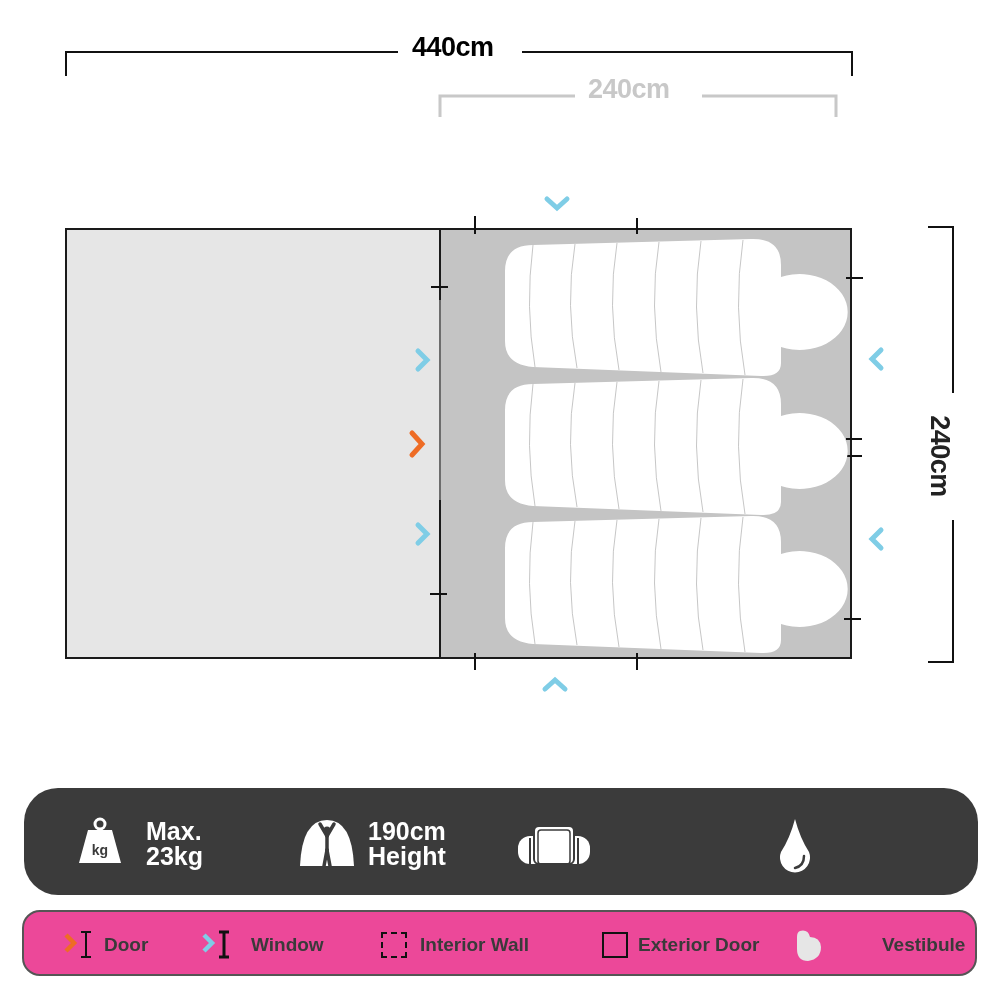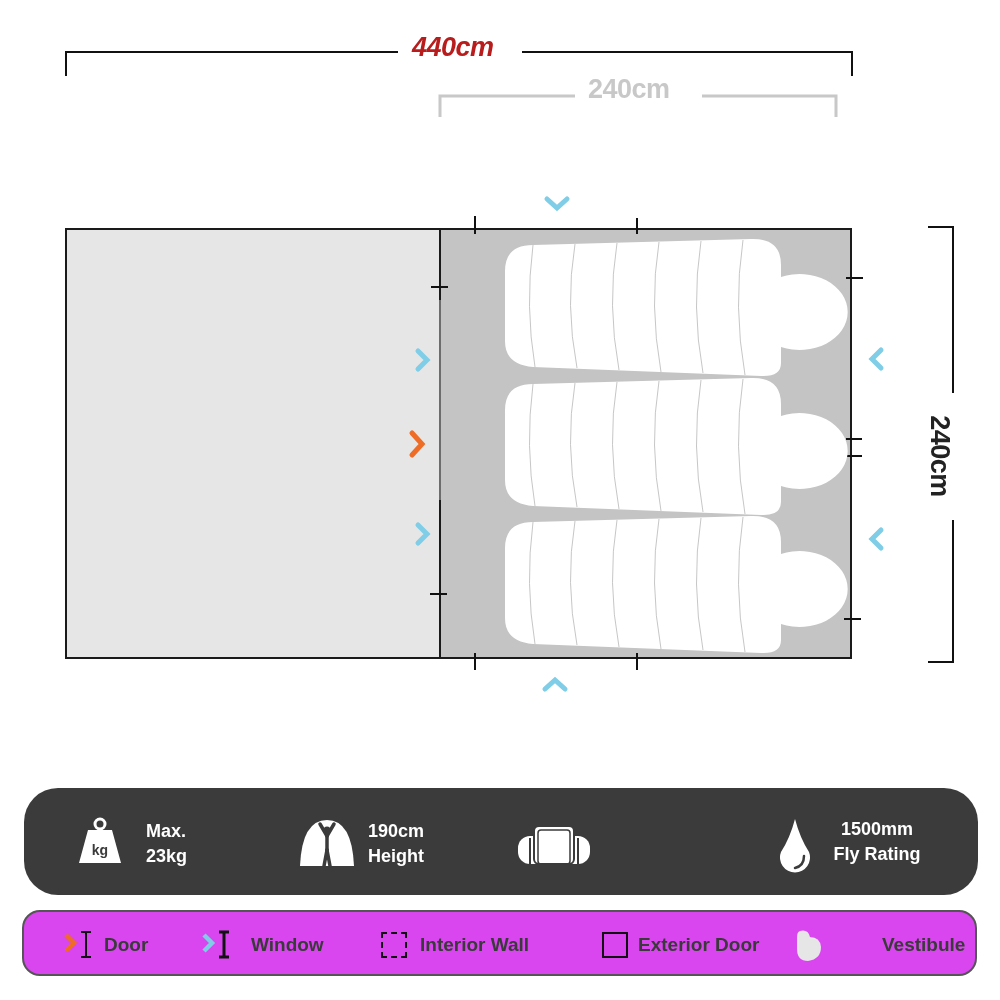--- a/index.html
+++ b/index.html
@@ -3,23 +3,23 @@
   <meta charset="utf-8">
   <style>
     html, body { margin: 0; padding: 0; background: #ffffff; }
     body { width: 1000px; height: 1000px; position: relative; overflow: hidden;
            font-family: "Liberation Sans", sans-serif; }
     .dim-label { position: absolute; font-weight: bold; font-size: 27px; letter-spacing: -0.5px;
                  background: #fff; padding: 0 14px; line-height: 30px; }
     #floorplan { position: absolute; left: 0; top: 0; }
     .spec-bar { position: absolute; left: 24px; top: 788px; width: 954px; height: 107px;
                 background: #3b3b3b; border-radius: 34px; }
-    .spec { position: absolute; color: #fff; font-weight: bold; font-size: 18px; line-height: 25px; }
+    .spec { position: absolute; color: #fff; font-weight: bold; font-size: 25px; line-height: 25px; }
     .legend-bar { position: absolute; left: 22px; top: 910px; width: 955px; height: 66px;
-                  border: 2px solid #555; border-radius: 18px; box-sizing: border-box; background: #d946ef; }
+                  border: 2px solid #555; border-radius: 18px; box-sizing: border-box; background: #ec4899; }
     .legend-text { position: absolute; font-weight: bold; font-size: 19px; color: #3a3a3a; line-height: 24px; top: 21px; }
     .icon { position: absolute; }
   </style>
 </head>
 <body>
 
 <svg id="floorplan" width="1000" height="780">
 
   <g stroke="#111" stroke-width="2" fill="none">
     <polyline points="66,76 66,52 400,52"></polyline>
@@ -80,21 +80,21 @@
     <polyline points="545,689 555,680 565,689"></polyline>
     <polyline points="418,351 427,360 418,369"></polyline>
     <polyline points="418,525 427,534 418,543"></polyline>
     <polyline points="881,350 872,359 881,368"></polyline>
     <polyline points="881,530 872,539 881,548"></polyline>
   </g>
 
   <polyline points="412,433 422,444 412,455" stroke="#ee6c25" stroke-width="5" fill="none" stroke-linecap="round"></polyline>
 </svg>
 
-<div class="dim-label" style="left:398px; top:32px; color:#b91c1c;font-style:italic;">440cm</div>
+<div class="dim-label" style="left:398px; top:32px; color:#000000;">440cm</div>
 <div class="dim-label" style="left:578px; top:74px; color:#c8c8c8; padding:0 10px;">240cm</div>
 <div class="dim-label" style="left:893px; top:441px; color:#222; transform: rotate(90deg); transform-origin:center; padding:0 6px;">240cm</div>
 
 <div class="spec-bar">
 
   <svg class="icon" style="left:54px; top:28px;" width="44" height="50">
     <circle cx="22" cy="8" r="5" fill="none" stroke="#fff" stroke-width="3"></circle>
     <path d="M 10,14 L 34,14 L 43,47 L 1,47 Z" fill="#fff"></path>
     <text x="22" y="39" text-anchor="middle" font-family="Liberation Sans, sans-serif" font-weight="bold" font-size="14" fill="#3b3b3b">kg</text>
   </svg>
@@ -124,24 +124,20 @@
     <rect x="18" y="2" width="40" height="38" rx="5" fill="#fff" stroke="#3b3b3b" stroke-width="2"></rect>
     <rect x="22" y="6" width="32" height="34" rx="3" fill="none" stroke="#3b3b3b" stroke-width="1.5"></rect>
     <line x1="14" y1="14" x2="14" y2="40" stroke="#3b3b3b" stroke-width="2"></line>
     <line x1="62" y1="14" x2="62" y2="40" stroke="#3b3b3b" stroke-width="2"></line>
   </svg>
 
   <svg class="icon" style="left:754px; top:30px;" width="34" height="56">
     <path d="M 17,1 Q 22,20 31,34 A 15,15 0 1 1 3,34 Q 12,20 17,1 Z" fill="#fff"></path>
     <path d="M 26,38 Q 26,48 17,50" stroke="#3b3b3b" stroke-width="2.5" fill="none" stroke-linecap="round"></path>
   </svg>
-  <div class="spec" style="left:798px; top:29px; text-align:center; width:110px;">
-    <div>1500mm</div>
-    <div>Fly Rating</div>
-  </div>
 </div>
 
 <div class="legend-bar">
 
   <svg class="icon" style="left:38px; top:18px;" width="32" height="30">
     <polyline points="4,5 12,13 4,21" stroke="#ee6c25" stroke-width="4.5" fill="none"></polyline>
     <g stroke="#111" stroke-width="2">
         <line x1="24" y1="2" x2="24" y2="27"></line>
         <line x1="19" y1="2" x2="29" y2="2"></line>
         <line x1="19" y1="27" x2="29" y2="27"></line>

